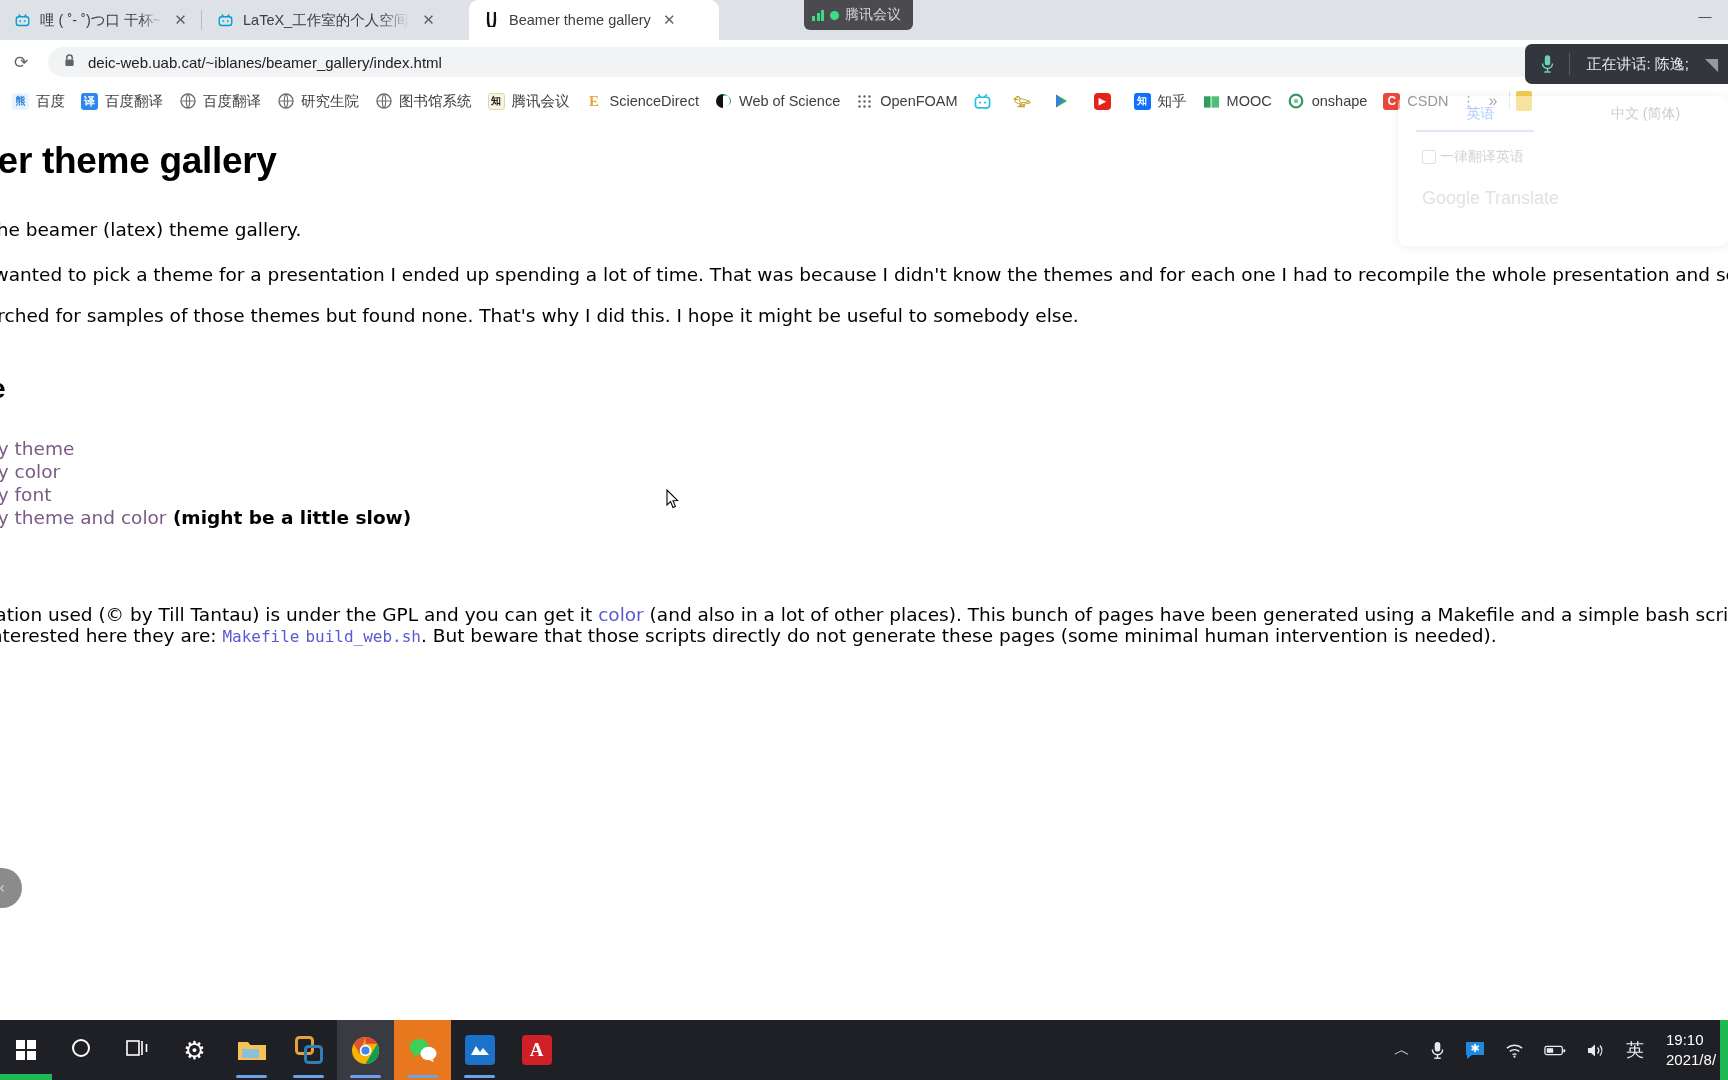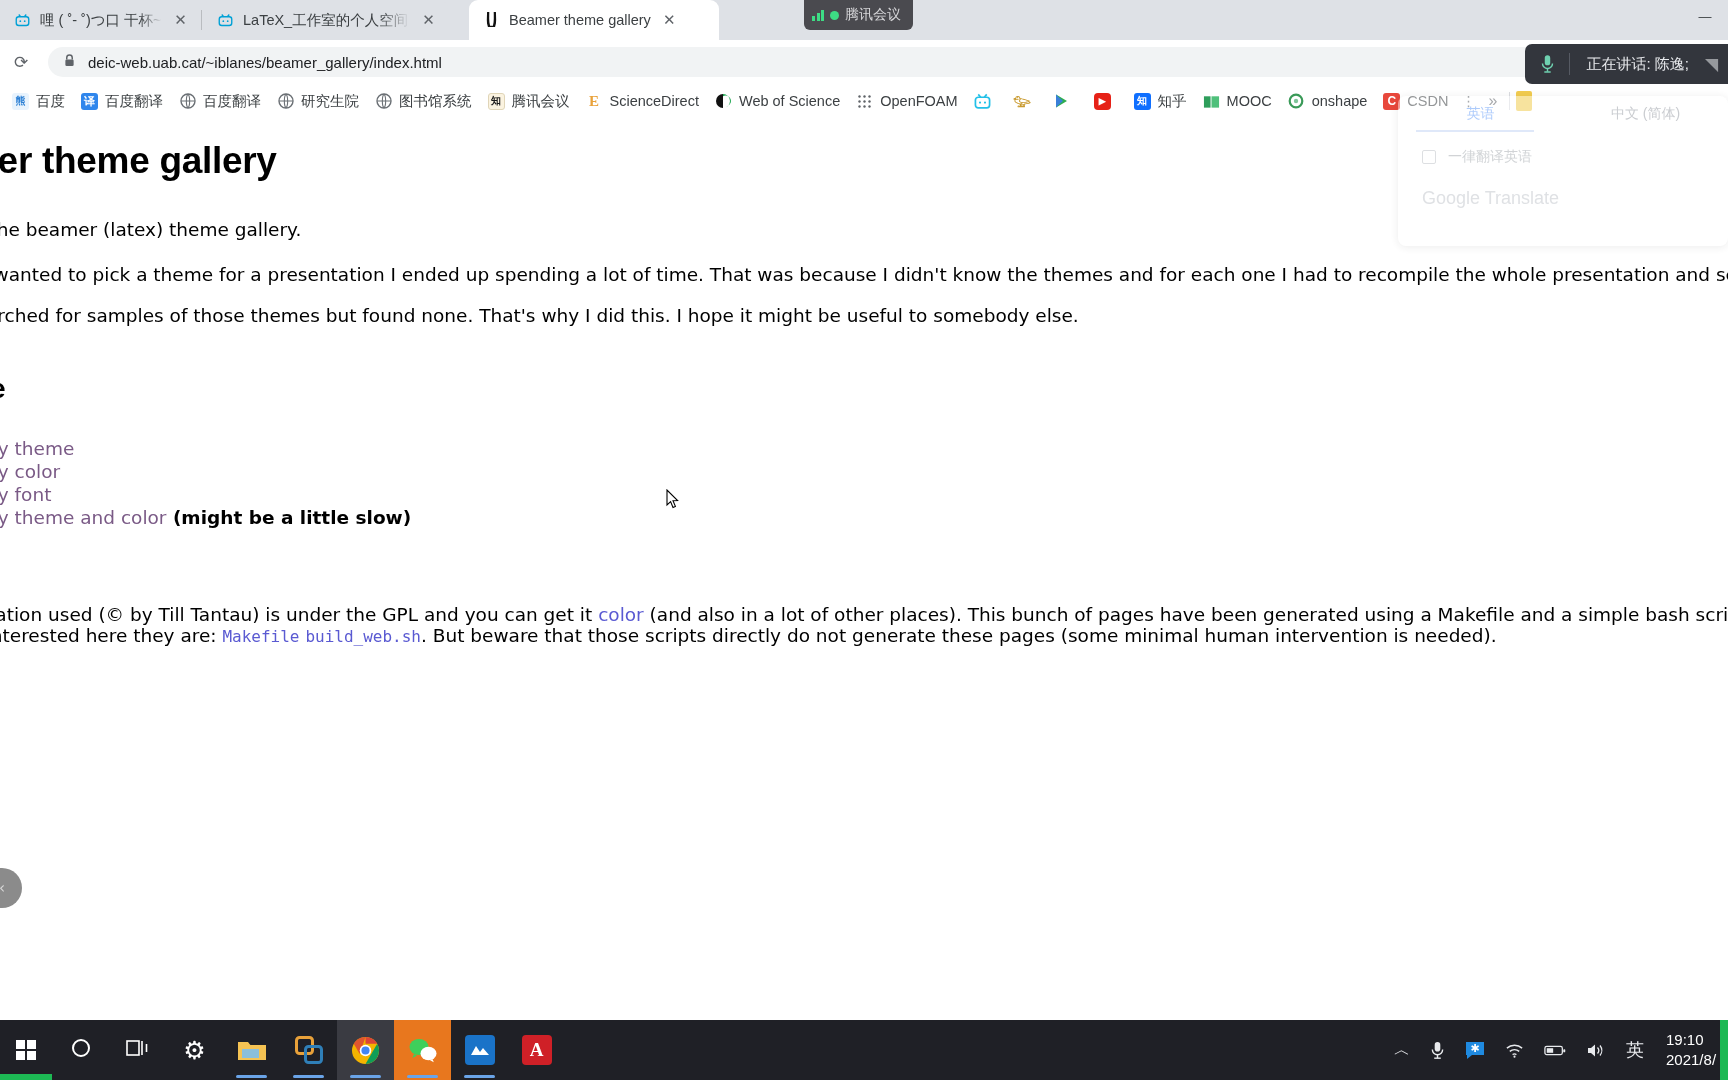--- a/index.html
+++ b/index.html
@@ -206,21 +206,21 @@
     display: flex;
     height: 34px;
     align-items: flex-start;
     font-size: 14px;
     color: #8a8f98;
   }
   #translate-tabs .t-tab { flex: 1; text-align: center; line-height: 34px; }
   #translate-tabs .t-tab.sel { color: #4b8df8; }
   #translate-underline { height: 2px; background: #b9cdf2; width: 118px; margin-left: 18px; }
   #translate-check {
-    display: flex; align-items: center; gap: 12px;
+    display: flex; align-items: center; gap: 4px;
     padding: 16px 0 0 24px;
     font-size: 14px; color: #9aa0a6;
   }
   #translate-check .box {
     width: 14px; height: 14px; border: 1.5px solid #b5bac0; border-radius: 2px;
   }
   #translate-footer {
     padding: 22px 0 0 24px;
     font-size: 18px;
     color: #b9bec5;

